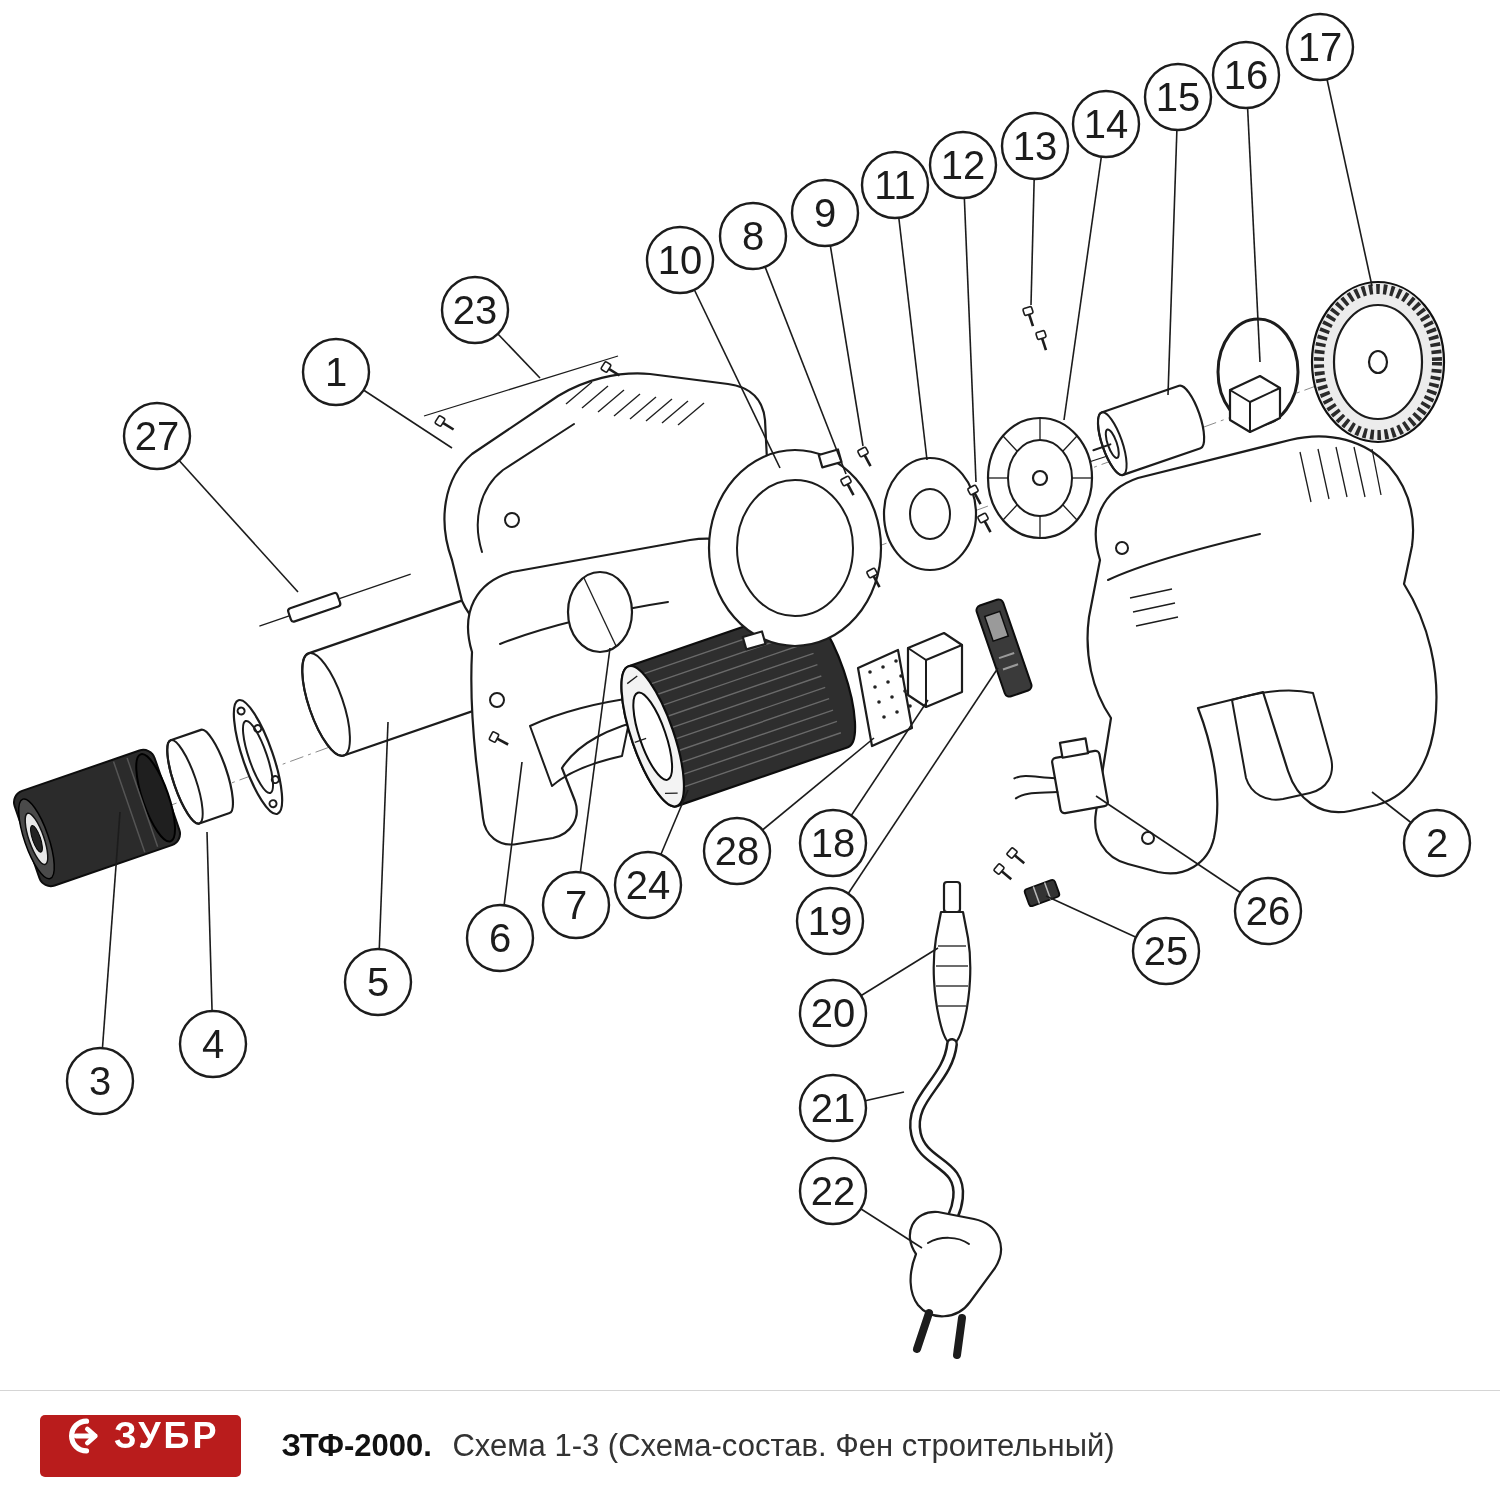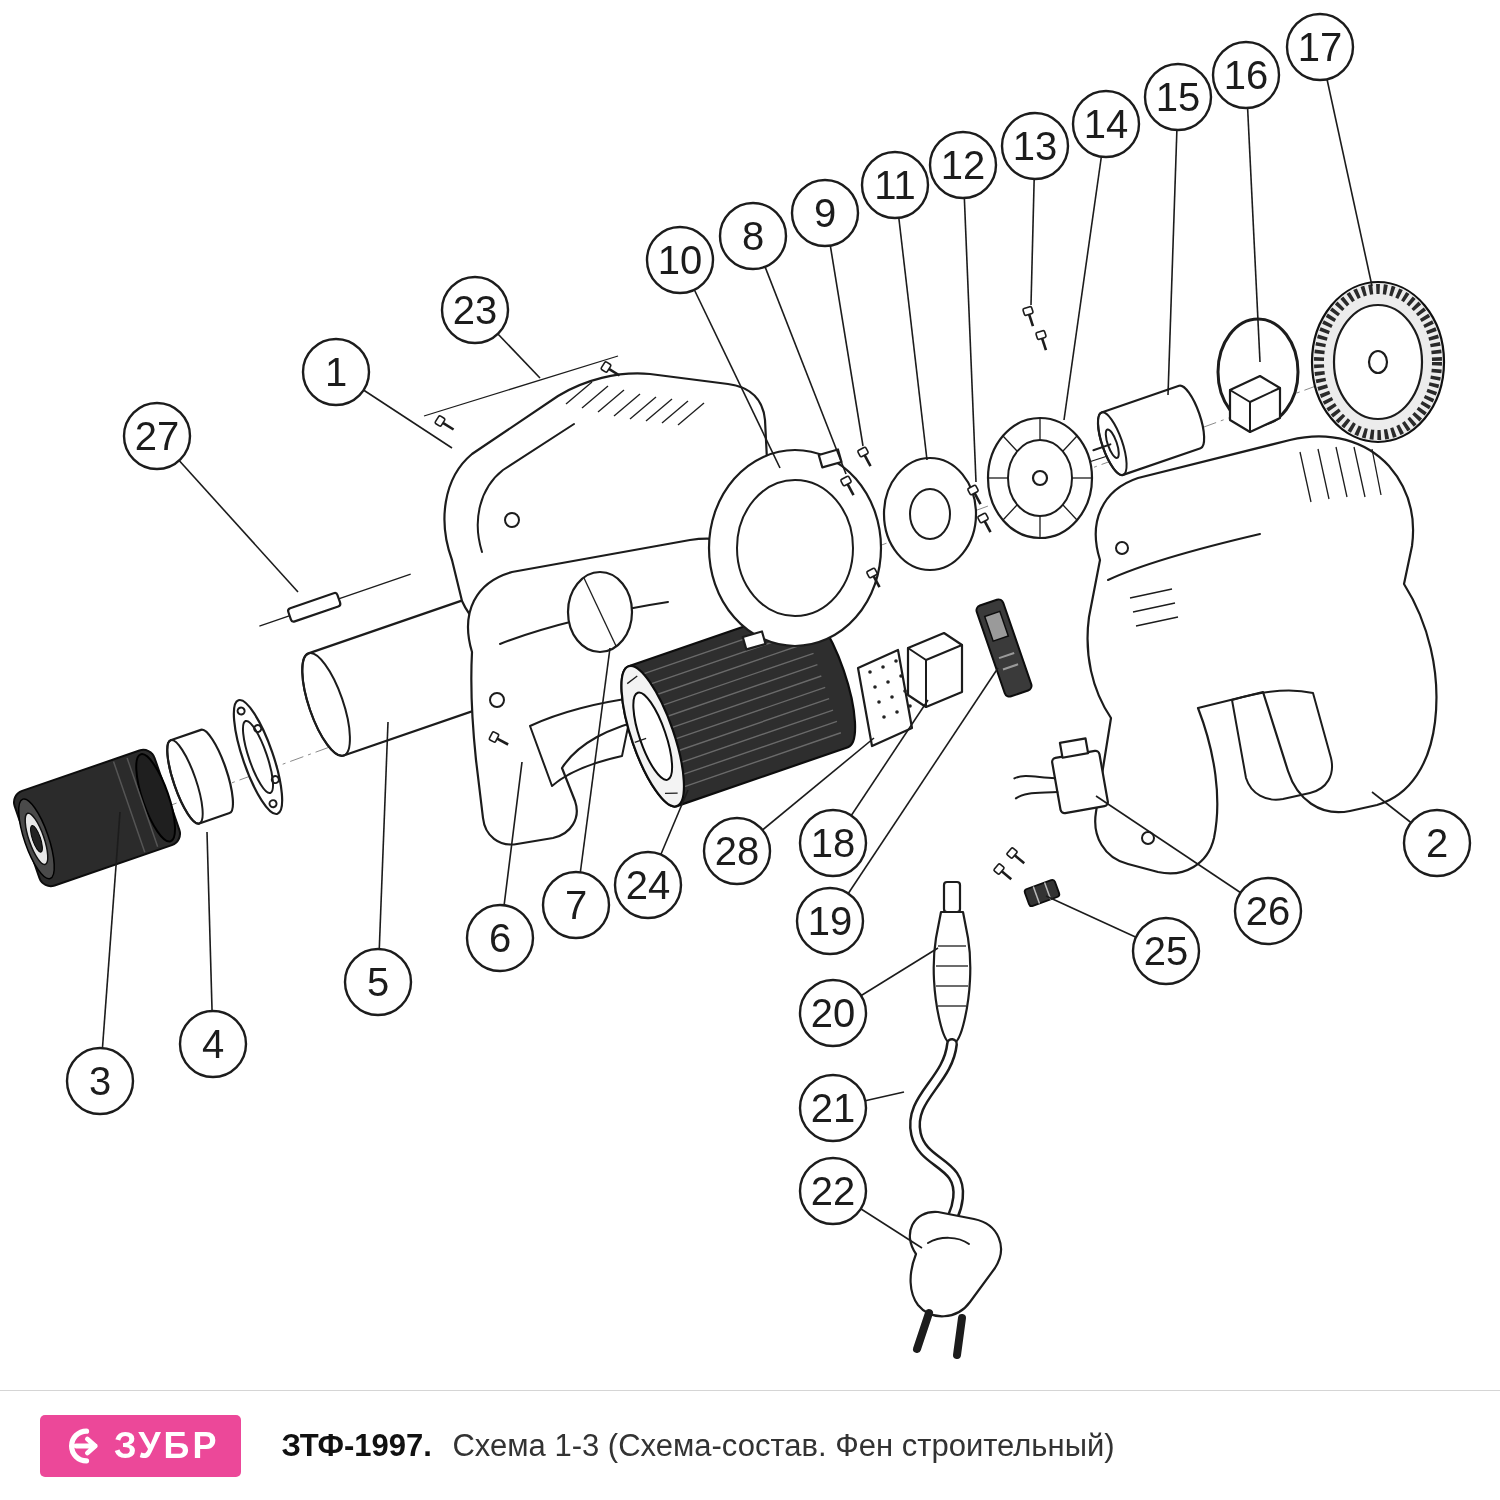--- a/index.html
+++ b/index.html
@@ -21,22 +21,22 @@
   
   .leader{stroke:#1c1c1c;stroke-width:1.6;}
   .bubble{fill:#fff;stroke:#1c1c1c;stroke-width:2.4;}
   .bubble-num{font-family:"Liberation Sans",sans-serif;font-size:40px;fill:#1c1c1c;
               text-anchor:middle;font-weight:400;}
 
   
   .footer{position:absolute;left:0;top:1390px;width:1500px;height:110px;
           border-top:1px solid #d5d5d5;display:flex;align-items:center;gap:40px;
           padding:0 40px;box-sizing:border-box;background:#fff;}
-  .brand-badge{background:#ec4899;border-radius:5px;height:62px;padding:0 22px;
-               display:flex;align-items:center;gap:10px;}
+  .brand-badge{background:#b91c1c;border-radius:5px;height:62px;padding:0 22px;
+               display:flex;align-items:flex-start;gap:10px;}
   .brand-icon{width:42px;height:42px;}
   .brand-text{color:#fff;font-size:36px;font-weight:800;letter-spacing:3px;}
   .caption{font-size:31px;white-space:nowrap;}
   .model{font-weight:700;color:#111;}
   .scheme{font-weight:400;color:#333;margin-left:12px;}
 </style>
 </head>
 <body>
 
 <div id="page">
@@ -425,18 +425,18 @@
 
 <div class="footer">
   <div class="brand-badge">
     <svg class="brand-icon" viewBox="0 0 48 48">
       <path d="M28 7 A17 17 0 1 0 28 41" fill="none" stroke="#fff" stroke-width="6" stroke-linecap="round"></path>
       <path d="M16 24 H38 M38 24 L29 16 M38 24 L29 32" fill="none" stroke="#fff" stroke-width="5.5" stroke-linecap="round" stroke-linejoin="round"></path>
     </svg>
     <span class="brand-text">ЗУБР</span>
   </div>
   <div class="caption">
-    <span class="model">ЗТФ-1997.</span>
+    <span class="model">ЗТФ-2000.</span>
     <span class="scheme">Схема 1-3 (Схема-состав. Фен строительный)</span>
   </div>
 </div>
 
 </div>
 
 </body></html>

